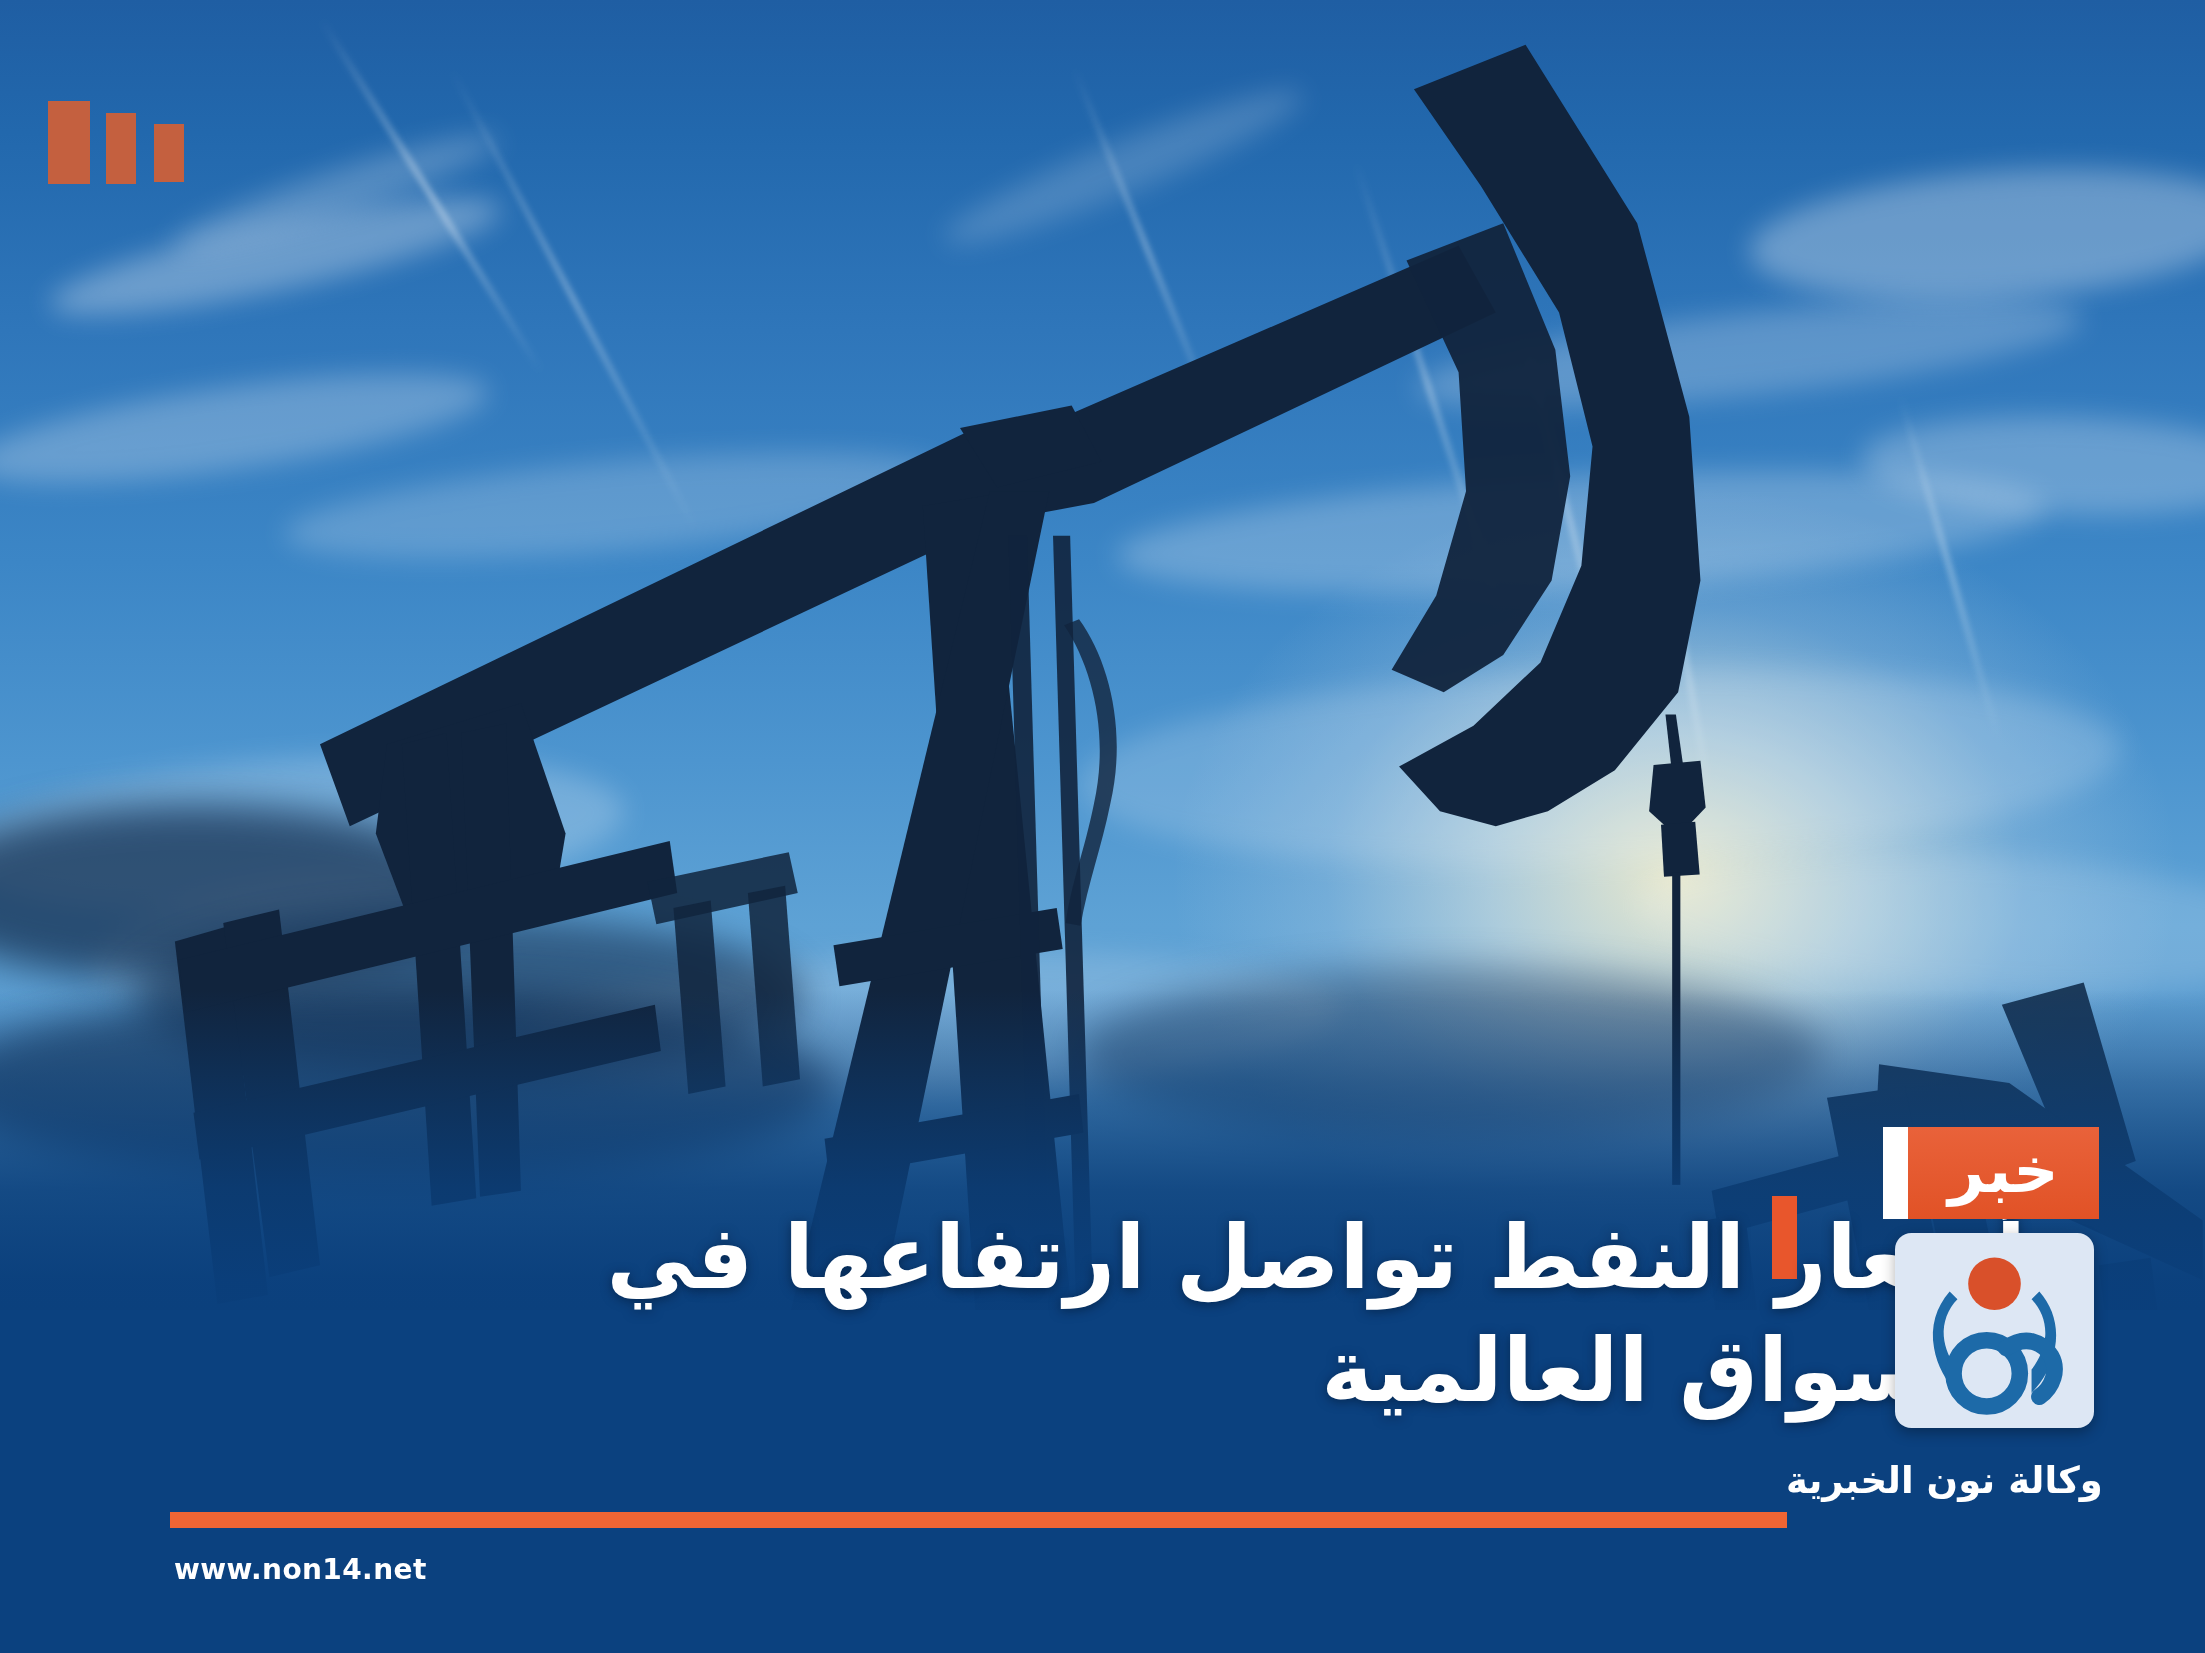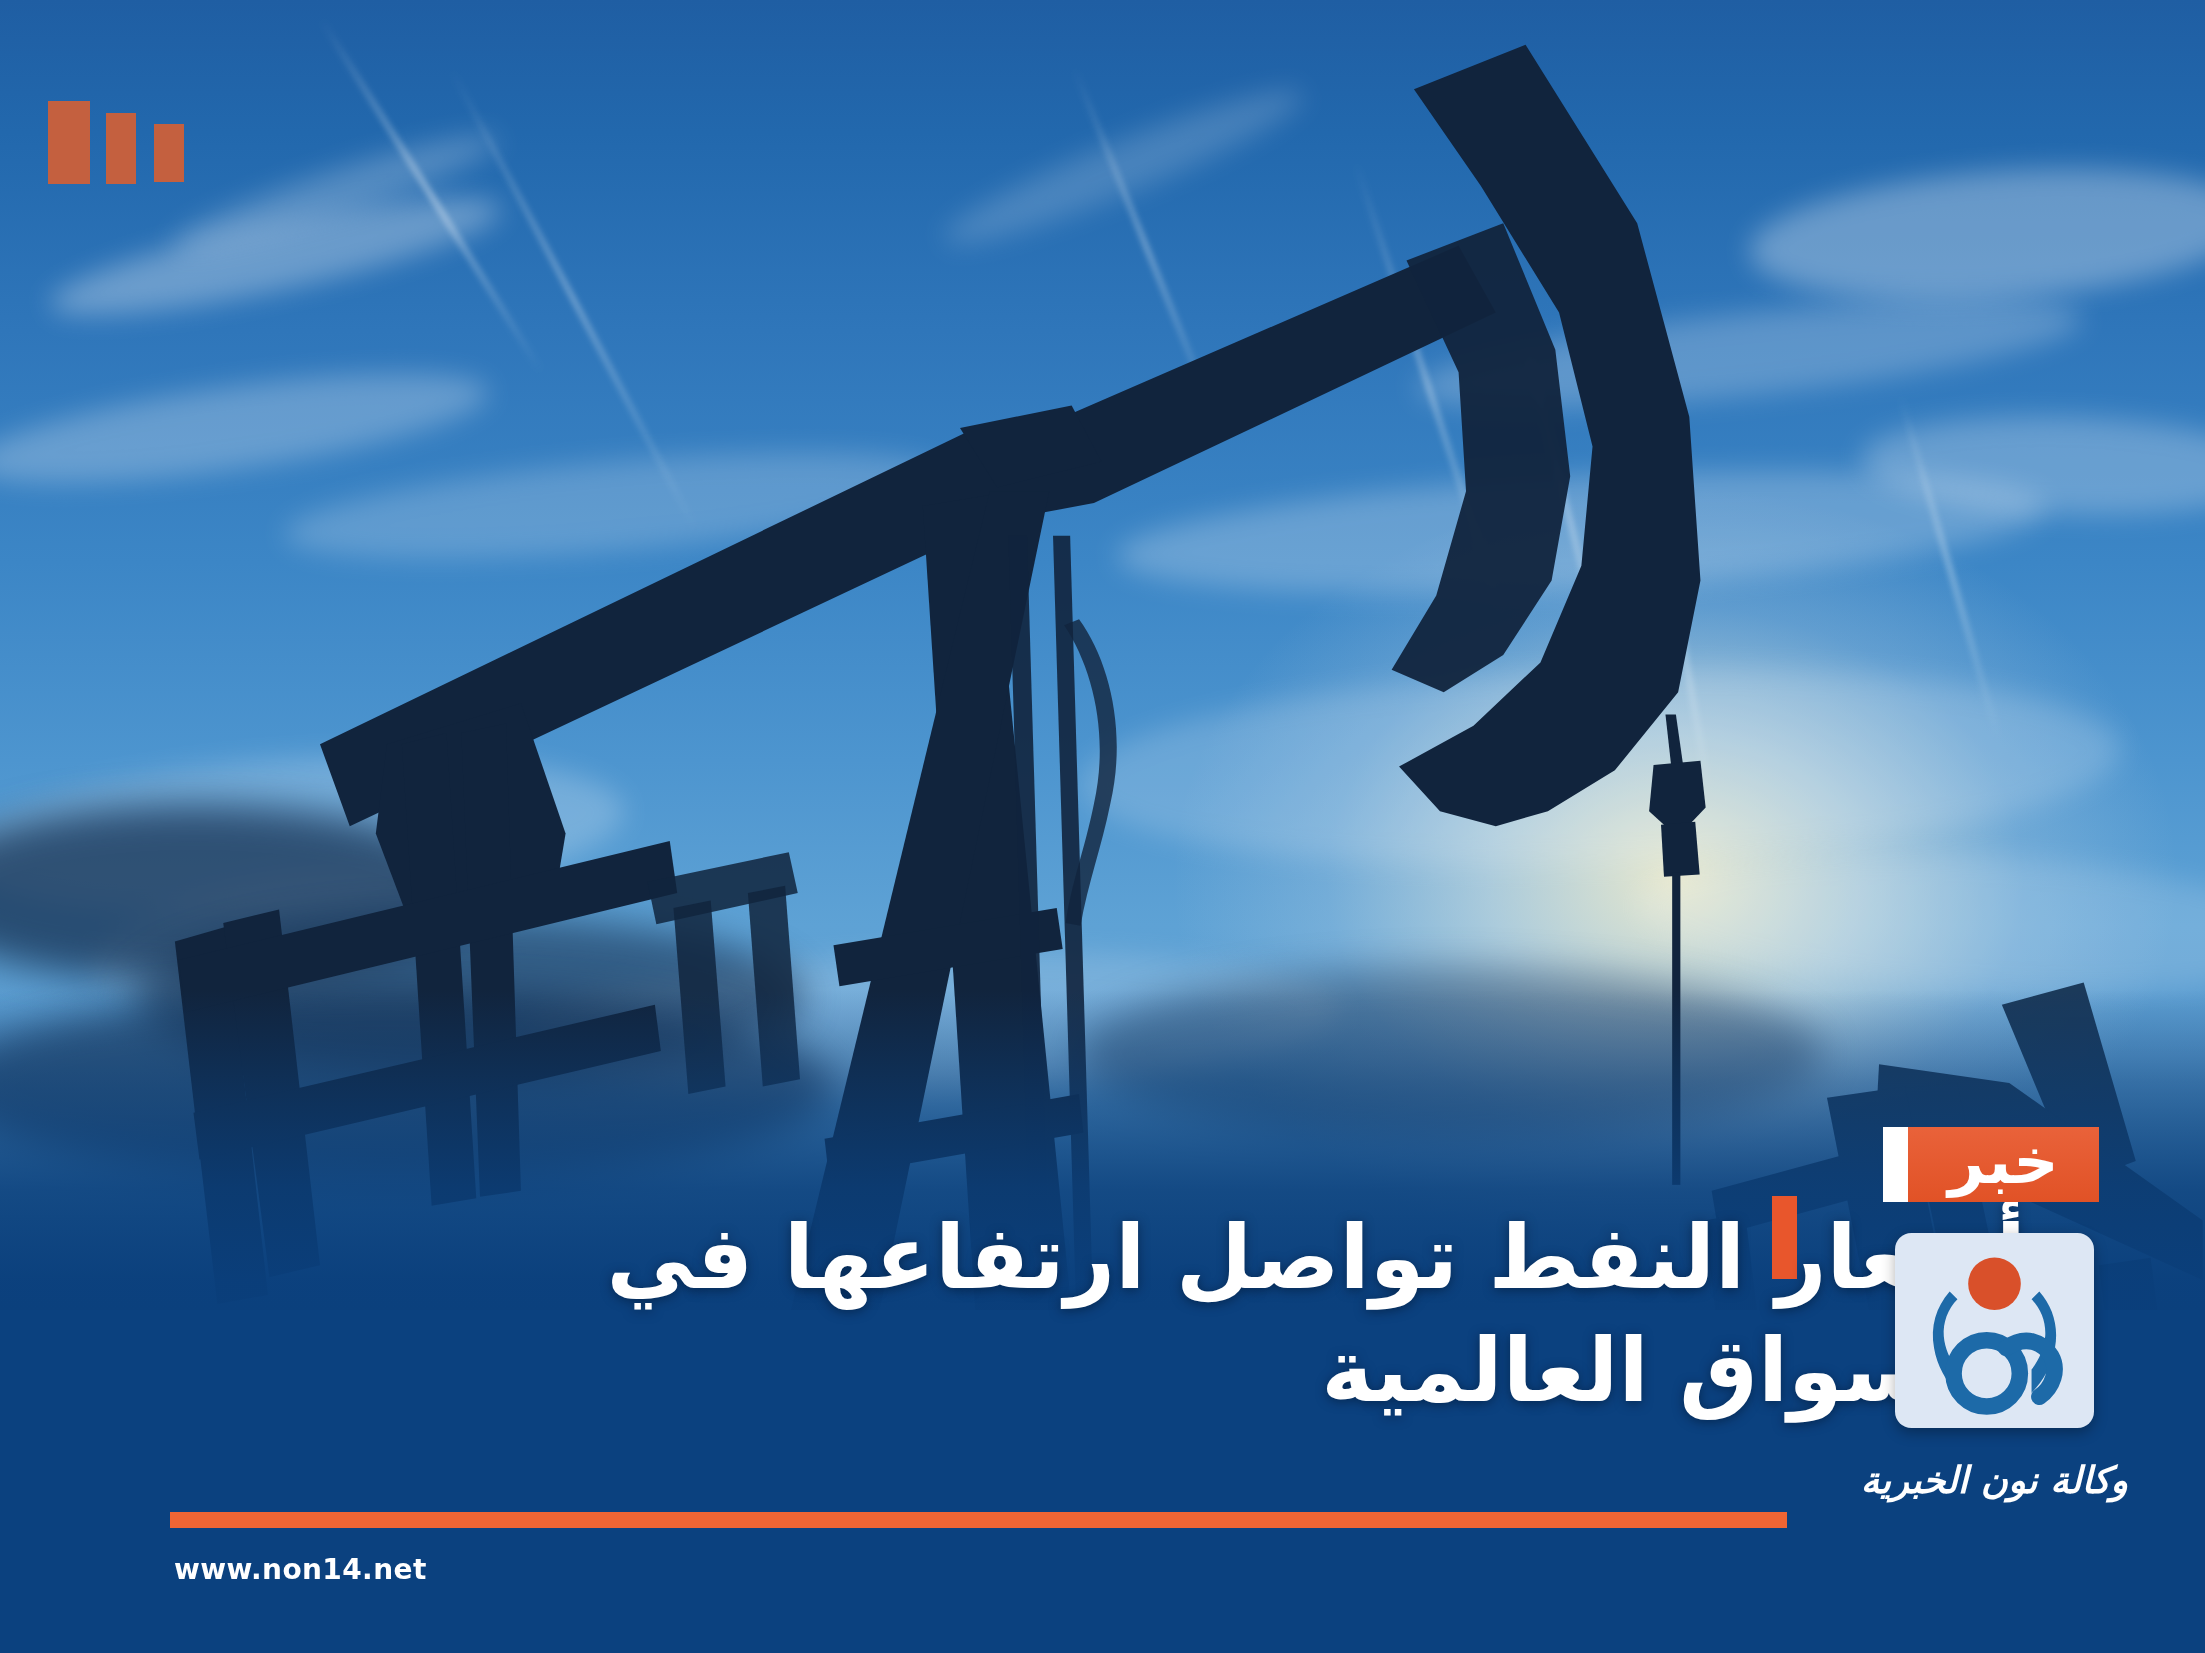--- a/index.html
+++ b/index.html
@@ -128,21 +128,21 @@
     color:#ffffff;
     font-size:28px;
     font-weight:bold;
     letter-spacing:0.4px;
   }
 
   
   .badge{
     position:absolute;
     left:1883px; top:1127px;
-    width:216px; height:75px;
+    width:216px; height:92px;
     display:flex;
     flex-direction:row;
   }
   .badge-body{
     flex:1 1 auto;
     background:linear-gradient(180deg,#e9623a 0%, #e15226 100%);
     display:flex;align-items:center;justify-content:center;
     color:#fff;font-size:63px;font-weight:bold;line-height:1;
     padding-bottom:6px;
     direction:rtl;
@@ -162,27 +162,26 @@
     box-shadow:0 4.5px 13.4px rgba(0,0,0,.30);
     overflow:hidden;
   }
   .logo-tile svg{display:block;width:100%;height:100%;}
 
   
   .agency{
     position:absolute;
     left:1786px; top:1459px;
     width:417px;
-    text-align:center;
+    text-align:left;
     direction:rtl;
     color:#ffffff;
     font-size:37px;
     font-weight:bold;
     letter-spacing:0.7px;
-    font-style:italic;
   }
 </style>
 </head>
 <body>
 
 <div class="canvas">
 
   <div class="sky">
     <span class="cloud c1"></span>
     <span class="cloud c2"></span>

